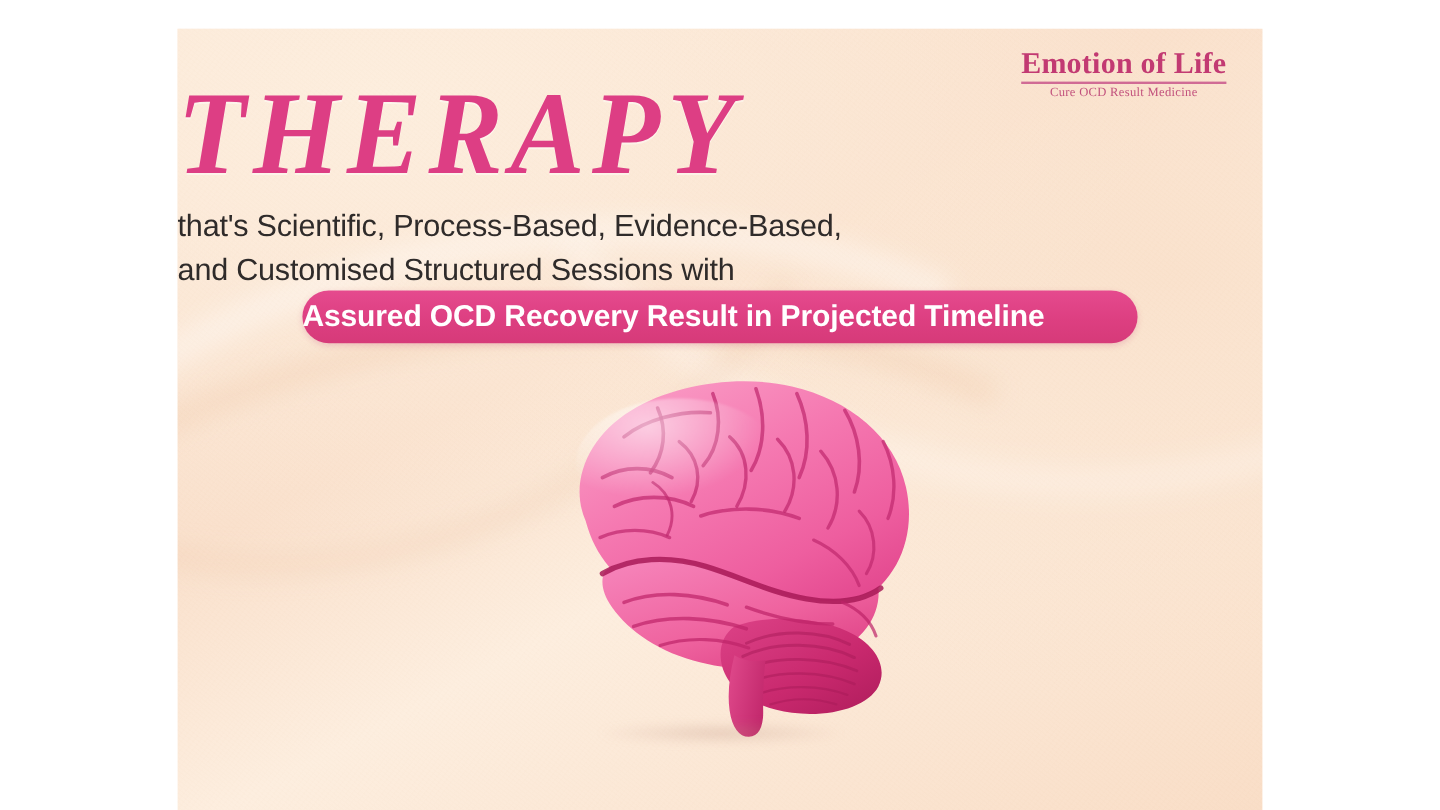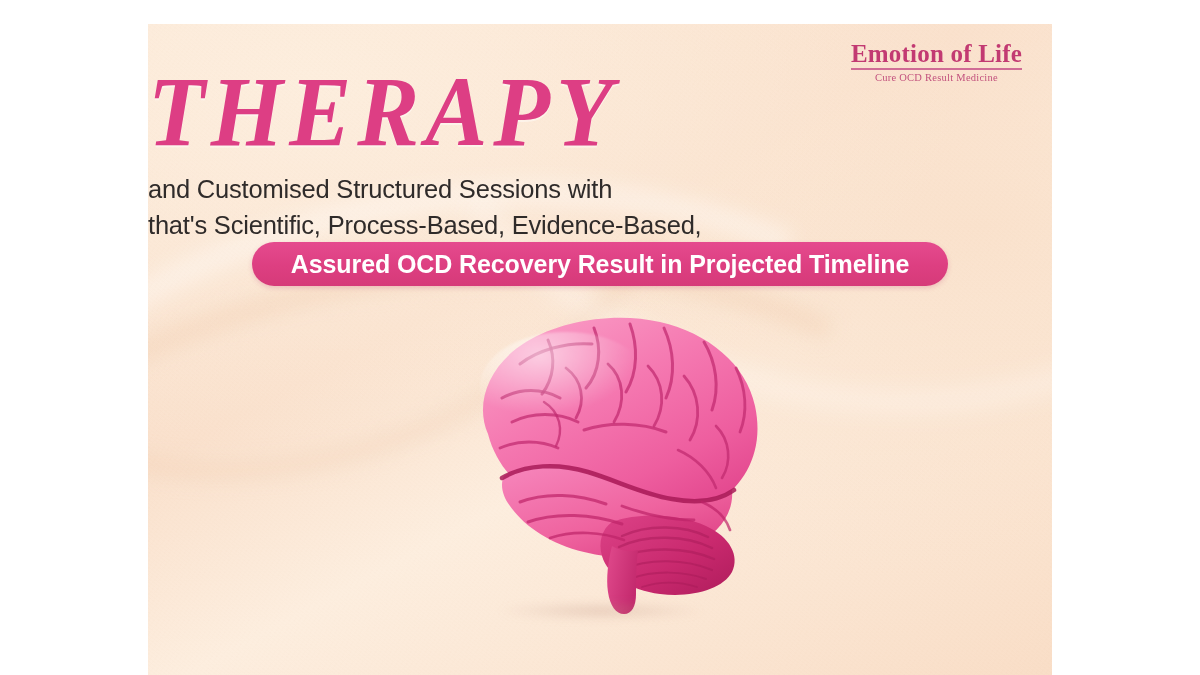--- a/index.html
+++ b/index.html
@@ -156,21 +156,20 @@
     position: absolute;
     left: 104px;
     top: 218px;
     width: 696px;
     height: 44px;
     border-radius: 24px;
     background: linear-gradient(180deg, #e54a8e 0%, #dd3f81 55%, #d63a79 100%);
     box-shadow: 0 2px 5px rgba(190,60,115,0.22);
     display: flex;
     align-items: center;
-    justify-content: center;
   }
   .banner-text {
     font-family: "Liberation Sans", sans-serif;
     font-weight: bold;
     font-size: 25px;
     color: #ffffff;
     letter-spacing: -0.1px;
     white-space: nowrap;
   }
 
@@ -208,22 +207,22 @@
 
     <div class="logo">
       <div class="logo-name">Emotion of Life</div>
       <div class="logo-rule"></div>
       <div class="logo-tagline">Cure OCD Result Medicine</div>
     </div>
 
     <div class="headline-block">
       <h1 class="headline">THERAPY</h1>
       <div class="subline-wrap">
+        <p class="subline">that's Scientific, Process-Based, Evidence-Based,</p>
         <p class="subline">and Customised Structured Sessions with</p>
-        <p class="subline">that's Scientific, Process-Based, Evidence-Based,</p>
       </div>
     </div>
 
     <div class="banner">
       <span class="banner-text">Assured OCD Recovery Result in Projected Timeline</span>
     </div>
 
     <div class="brain-wrap">
       <div class="brain-shadow"></div>
       <svg class="brain-svg" viewBox="0 0 360 312" aria-hidden="true">

